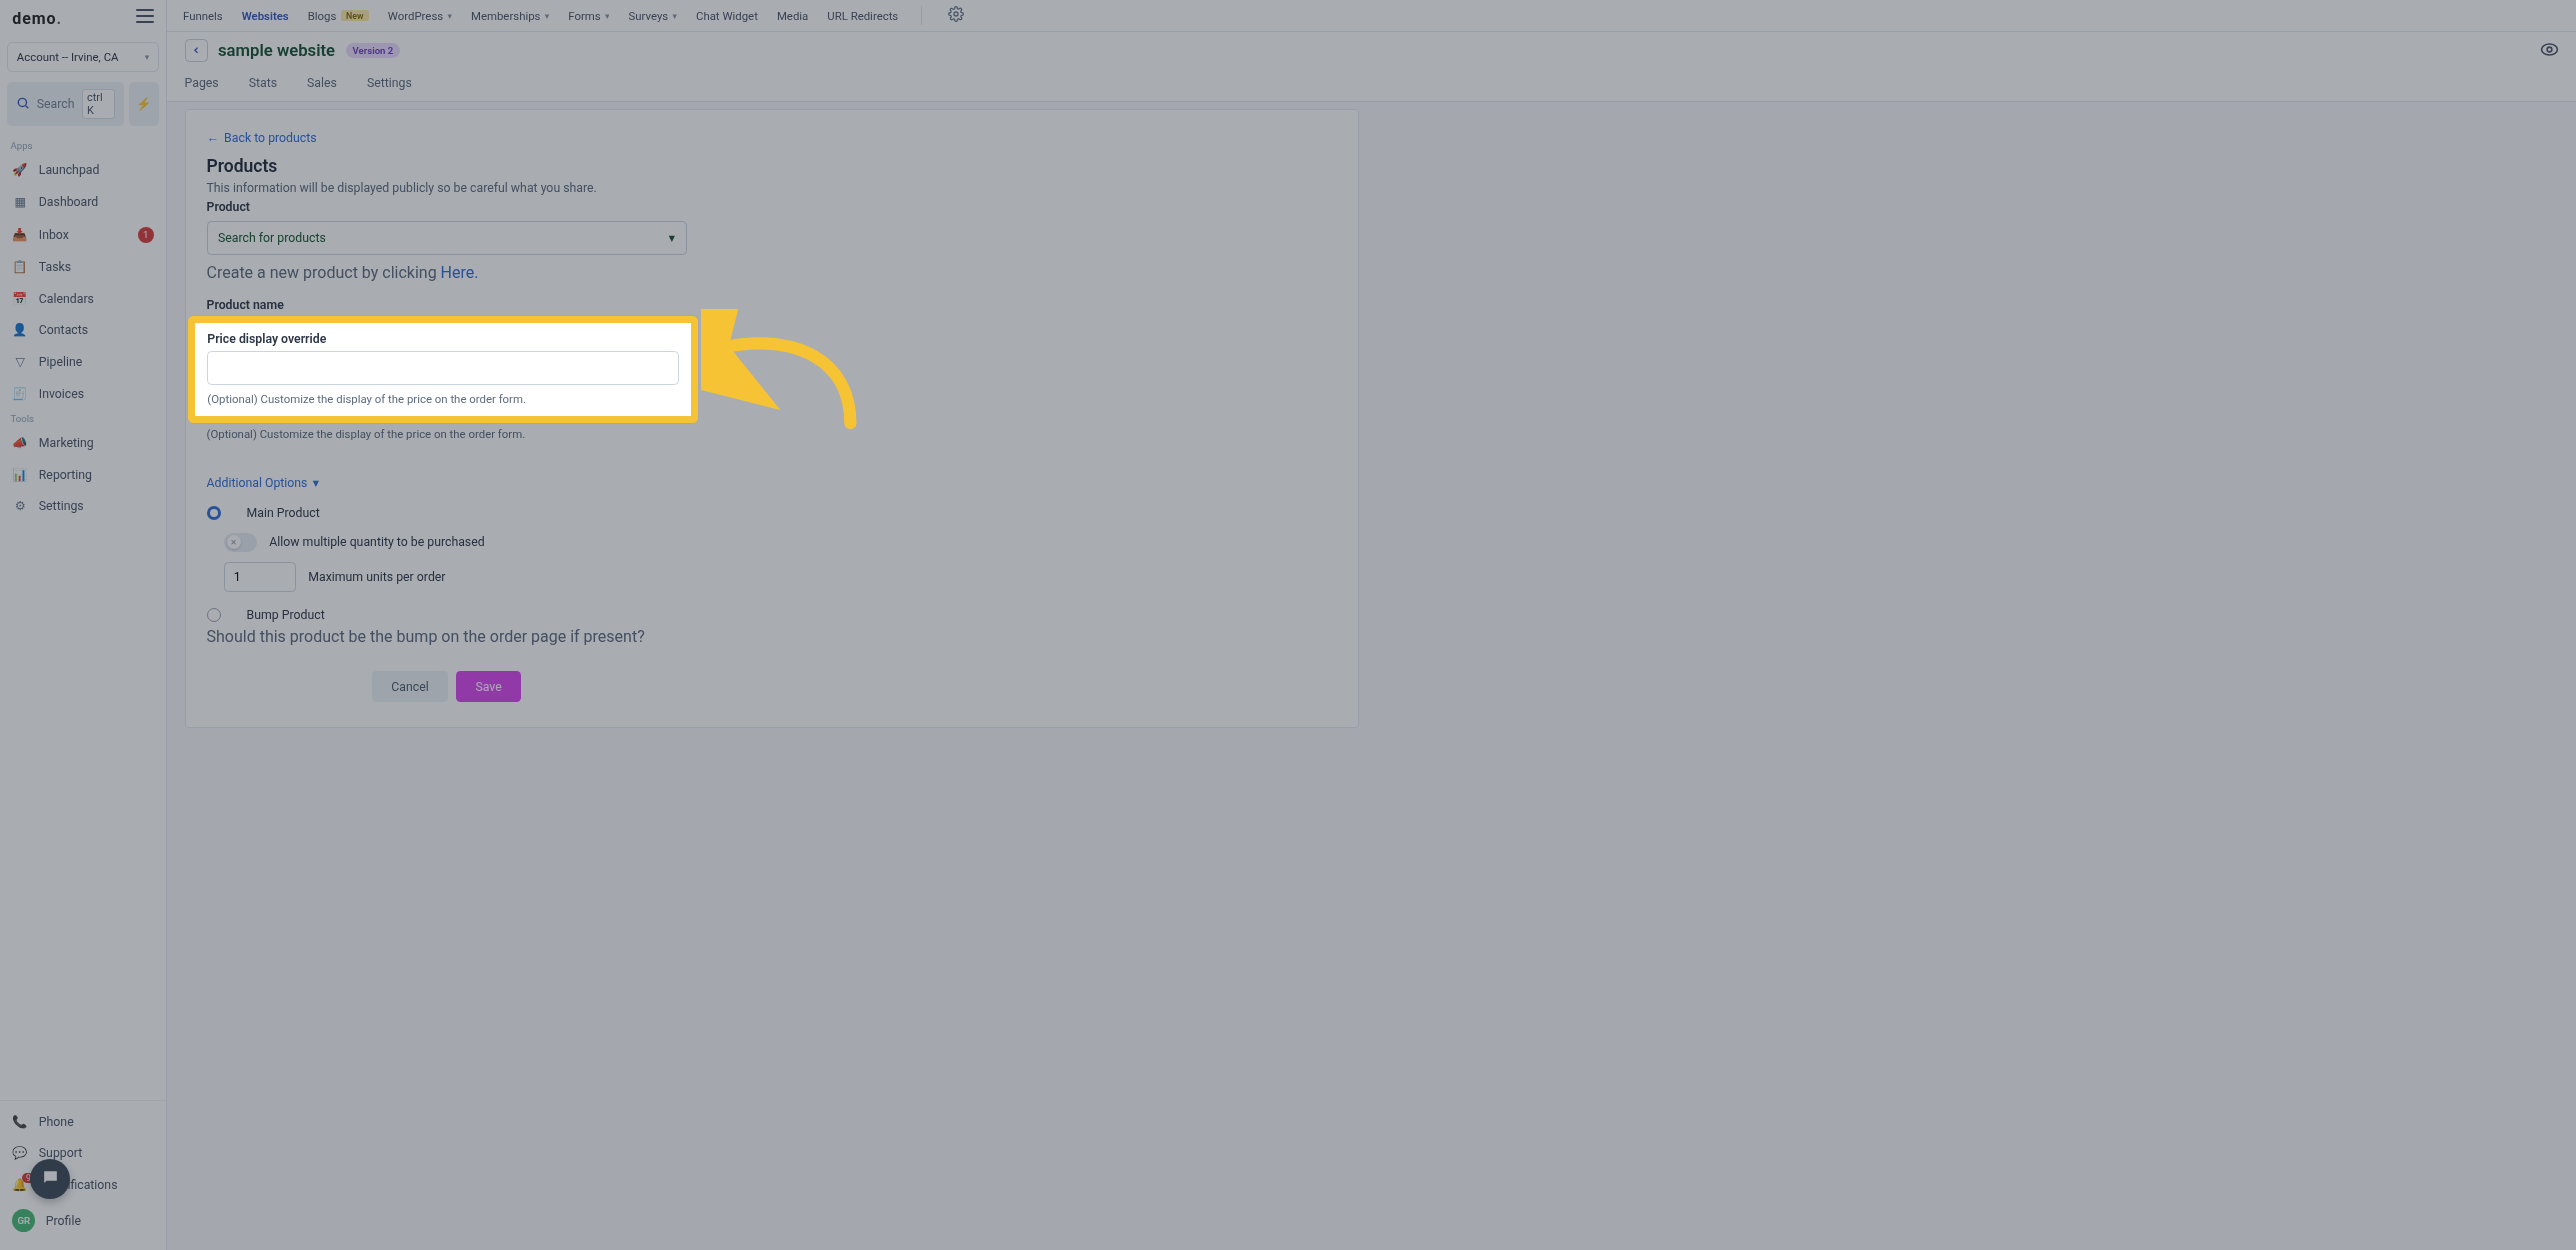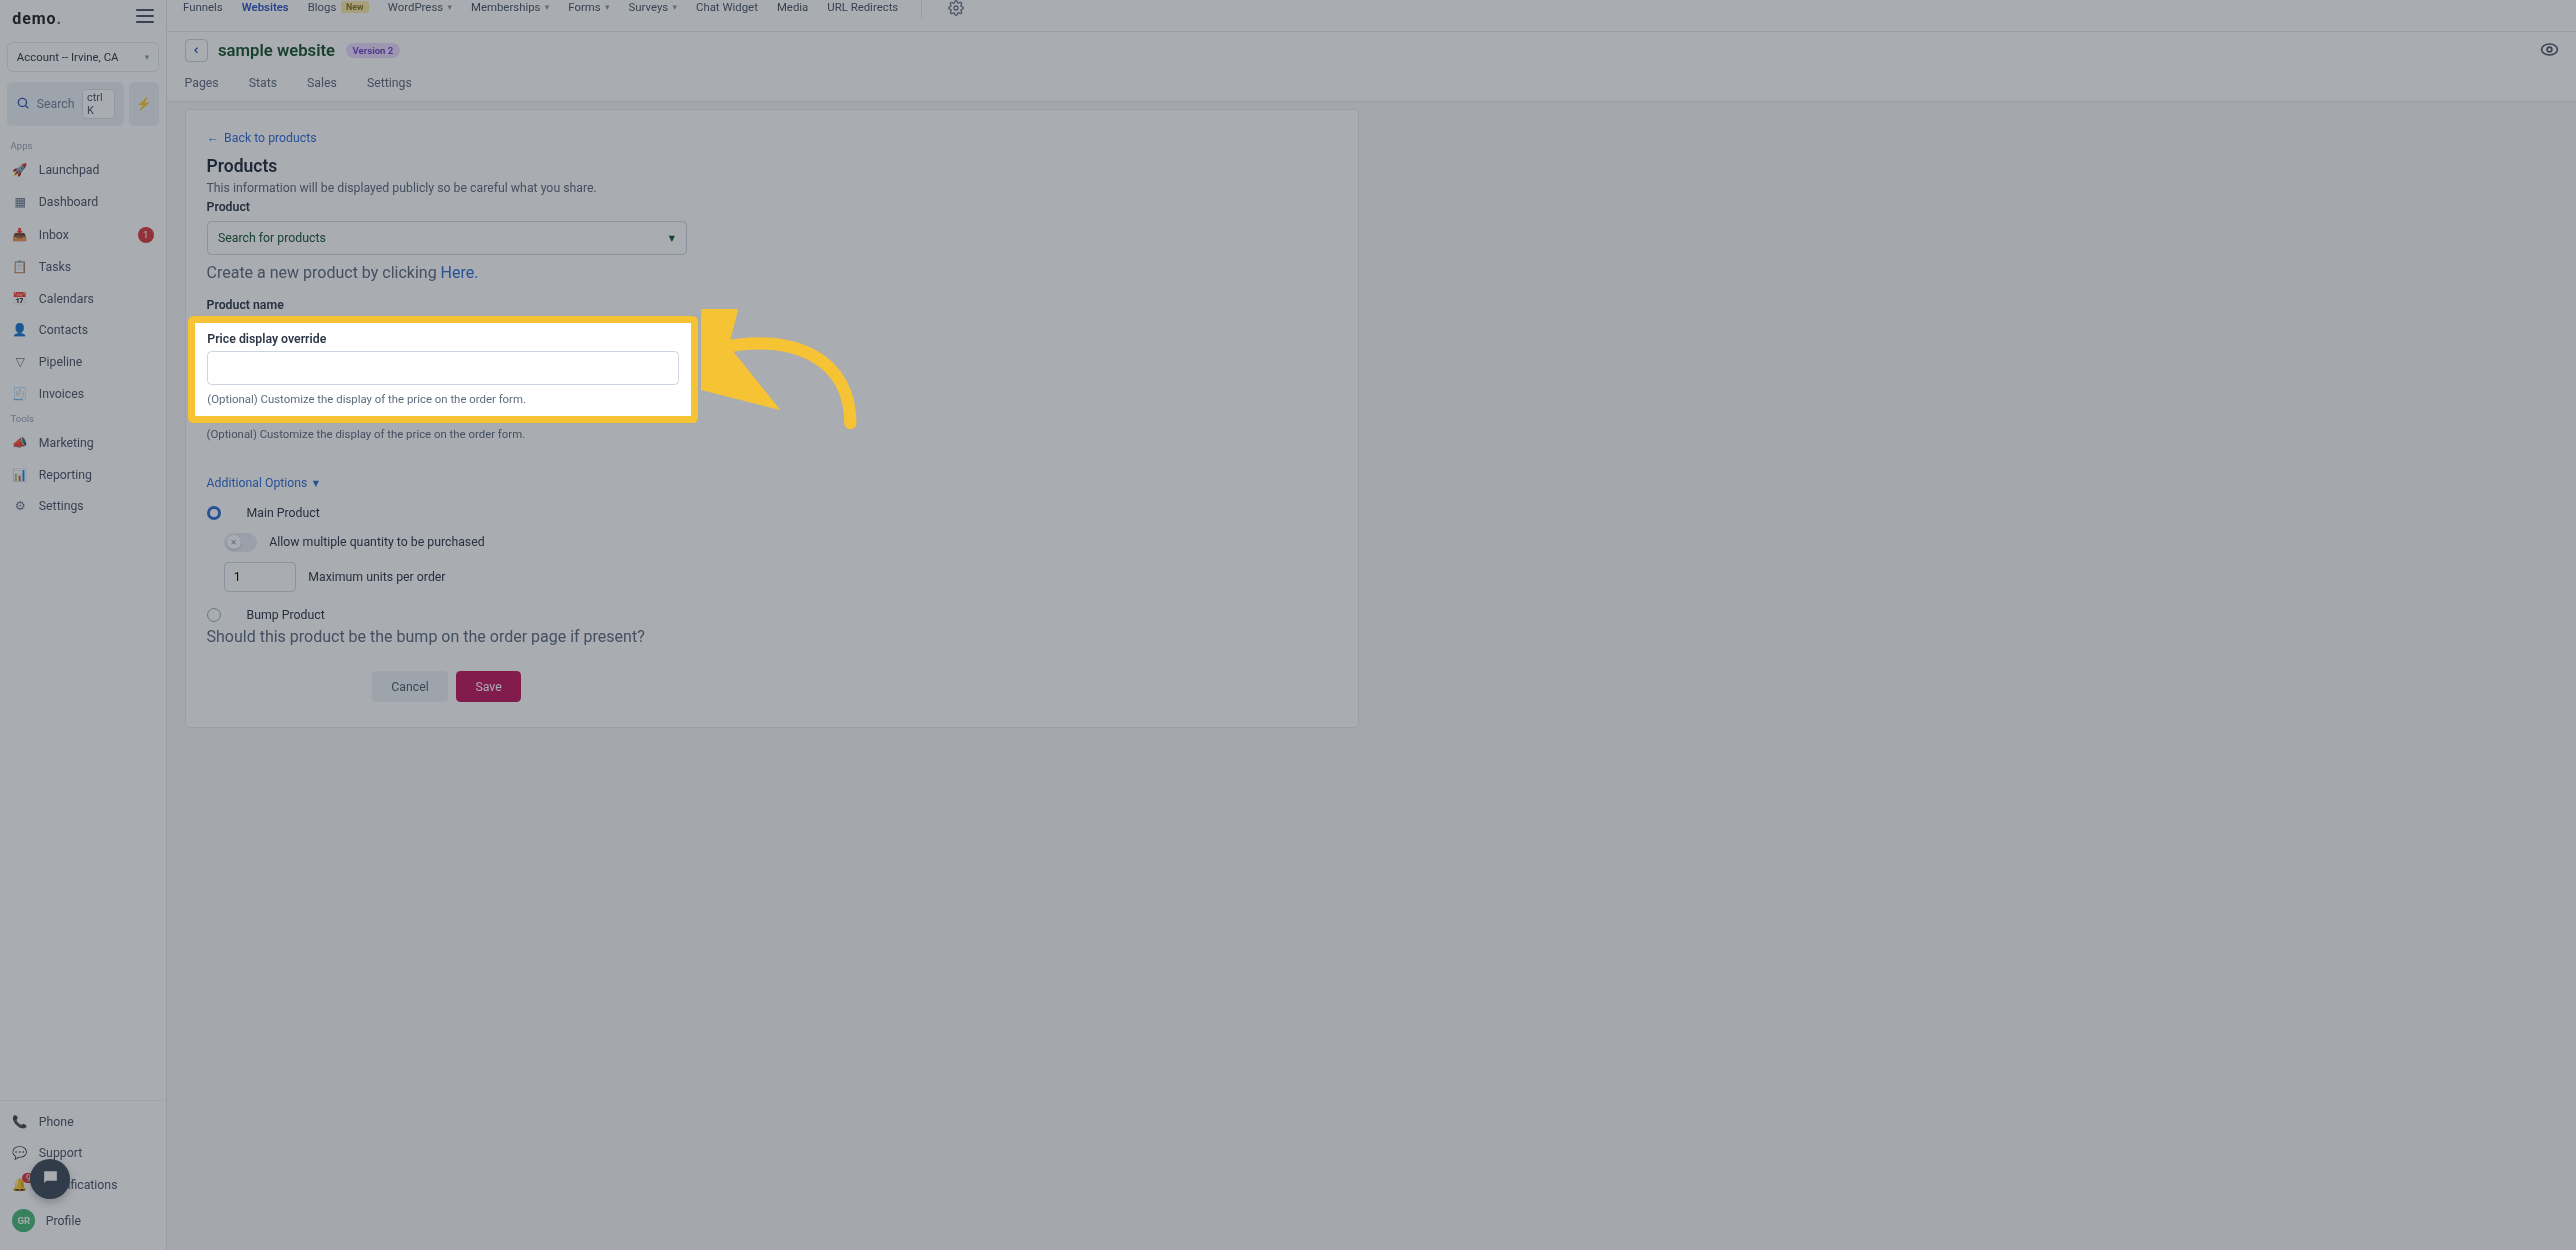--- a/index.html
+++ b/index.html
@@ -23,21 +23,21 @@
 .side-item { display:flex; align-items:center; gap:10.5px; padding:8.8px 12.3px; color:#4a5568; cursor:pointer; font-size:12.3px; position:relative;}
 .side-icon { width:16px; display:flex; align-items:center; justify-content:center; color:#68788d;}
 .badge-red { background:#d93c3c; color:#fff; font-size:9.6px; min-width:16px; height:16px; border-radius:8px; display:inline-flex; align-items:center; justify-content:center; margin-left:auto; padding:0 4.4px;}
 .side-footer { margin-top:auto; border-top:0.9px solid #eef2f7; padding-top:5.3px; padding-bottom:8.8px;}
 .notif-wrap{position:relative; display:inline-block;}
 .notif-badge{position:absolute; top:-5.3px; right:-7px; background:#d93c3c; color:#fff; font-size:8.8px; border-radius:7px; padding:0 4.4px;}
 .avatar { width:23px; height:23px; border-radius:50%; background:#48bb78; color:#fff; display:flex; align-items:center; justify-content:center; font-size:9.6px; font-weight:600;}
 .chat-bubble{position:absolute; left:30px; bottom:51px; width:40px; height:40px; border-radius:50%; background:#3e4b5b; display:flex; align-items:center; justify-content:center; color:#fff; box-shadow:0 3.5px 8.8px rgba(0,0,0,0.25); z-index:12;}
 
 
-.topbar { position:fixed; left:167px; right:0; top:0; height:32px; background:#fff; border-bottom:0.9px solid #e2e8f0; display:flex; align-items:flex-start; padding:0 16px; gap:19px; z-index:8;}
+.topbar { position:fixed; left:167px; right:0; top:0; height:32px; background:#fff; border-bottom:0.9px solid #e2e8f0; display:flex; align-items:center; padding:0 16px; gap:19px; z-index:8;}
 .top-link{ color:#4a5568; font-size:11.4px; cursor:pointer; display:inline-flex; align-items:center; gap:4.4px;}
 .top-link.active{ color:#3158c4; font-weight:600;}
 .new-pill{ background:#fceca9; color:#856b12; font-size:8.8px; padding:0.9px 5.3px; border-radius:2.6px; font-weight:600;}
 .top-divider{width:0.9px; height:19px; background:#e2e8f0; margin:0 3.5px;}
 .gear-right{margin-left:3.5px; color:#68788d; cursor:pointer;}
 .chev{font-size:8.8px; color:#8a96a8;}
 
 
 .page-header { position:fixed; left:167px; right:0; top:32px; background:#fff; border-bottom:0.9px solid #e2e8f0; padding:7px 17.5px 0 17.5px; z-index:7;}
 .ph-row1{display:flex; align-items:center; gap:10.5px;}
@@ -65,21 +65,21 @@
 .radio{ width:14px; height:14px; border:3.5px solid #2f6dd6; border-radius:50%; background:#fff;}
 .radio.off{ border:1.8px solid #9aa7b8;}
 .toggle-row{ display:flex; align-items:center; gap:12.3px; margin-top:12.3px; margin-left:17.5px;}
 .toggle{ width:33px; height:19px; background:#e7ecf2; border-radius:9.6px; position:relative;}
 .toggle .knob{position:absolute; left:2.6px; top:2.6px; width:14px; height:14px; border-radius:50%; background:#fff; box-shadow:0 0.9px 1.8px rgba(0,0,0,0.2); display:flex; align-items:center; justify-content:center; font-size:8px; color:#8a96a8;}
 .num-row{display:flex; align-items:center; gap:12.3px; margin-top:10.5px; margin-left:17.5px;}
 .num-input{width:72px; border:0.9px solid #cbd5e0; border-radius:4.4px; padding:7px 8.8px; font-size:12.3px;}
 .btn-row{ display:flex; gap:8.8px; margin-top:24.5px; justify-content:center; width:480px; max-width:100%;}
 .btn{ padding:8.8px 19px; border-radius:4.4px; font-size:12.3px; cursor:pointer; border:none;}
 .btn-cancel{ background:#eef2f7; color:#4d5a6b;}
-.btn-save{ background:#be185d; color:#fff;}
+.btn-save{ background:#d946ef; color:#fff;}
 
 
 .highlight-box{ position:absolute; border:7px solid #f6c334; border-radius:5.3px; background:#fff; box-shadow:0 0 0 0.9px rgba(0,0,0,0.02); z-index:30; padding:8.8px 12.3px 10.5px 12.3px;}
 .arrow-svg{position:absolute; z-index:31; pointer-events:none;}
 
 
 .dim{ position:fixed; inset:0; background:rgba(30,38,50,0.38); z-index:20;}
 </style>
 </head>
 <body>

